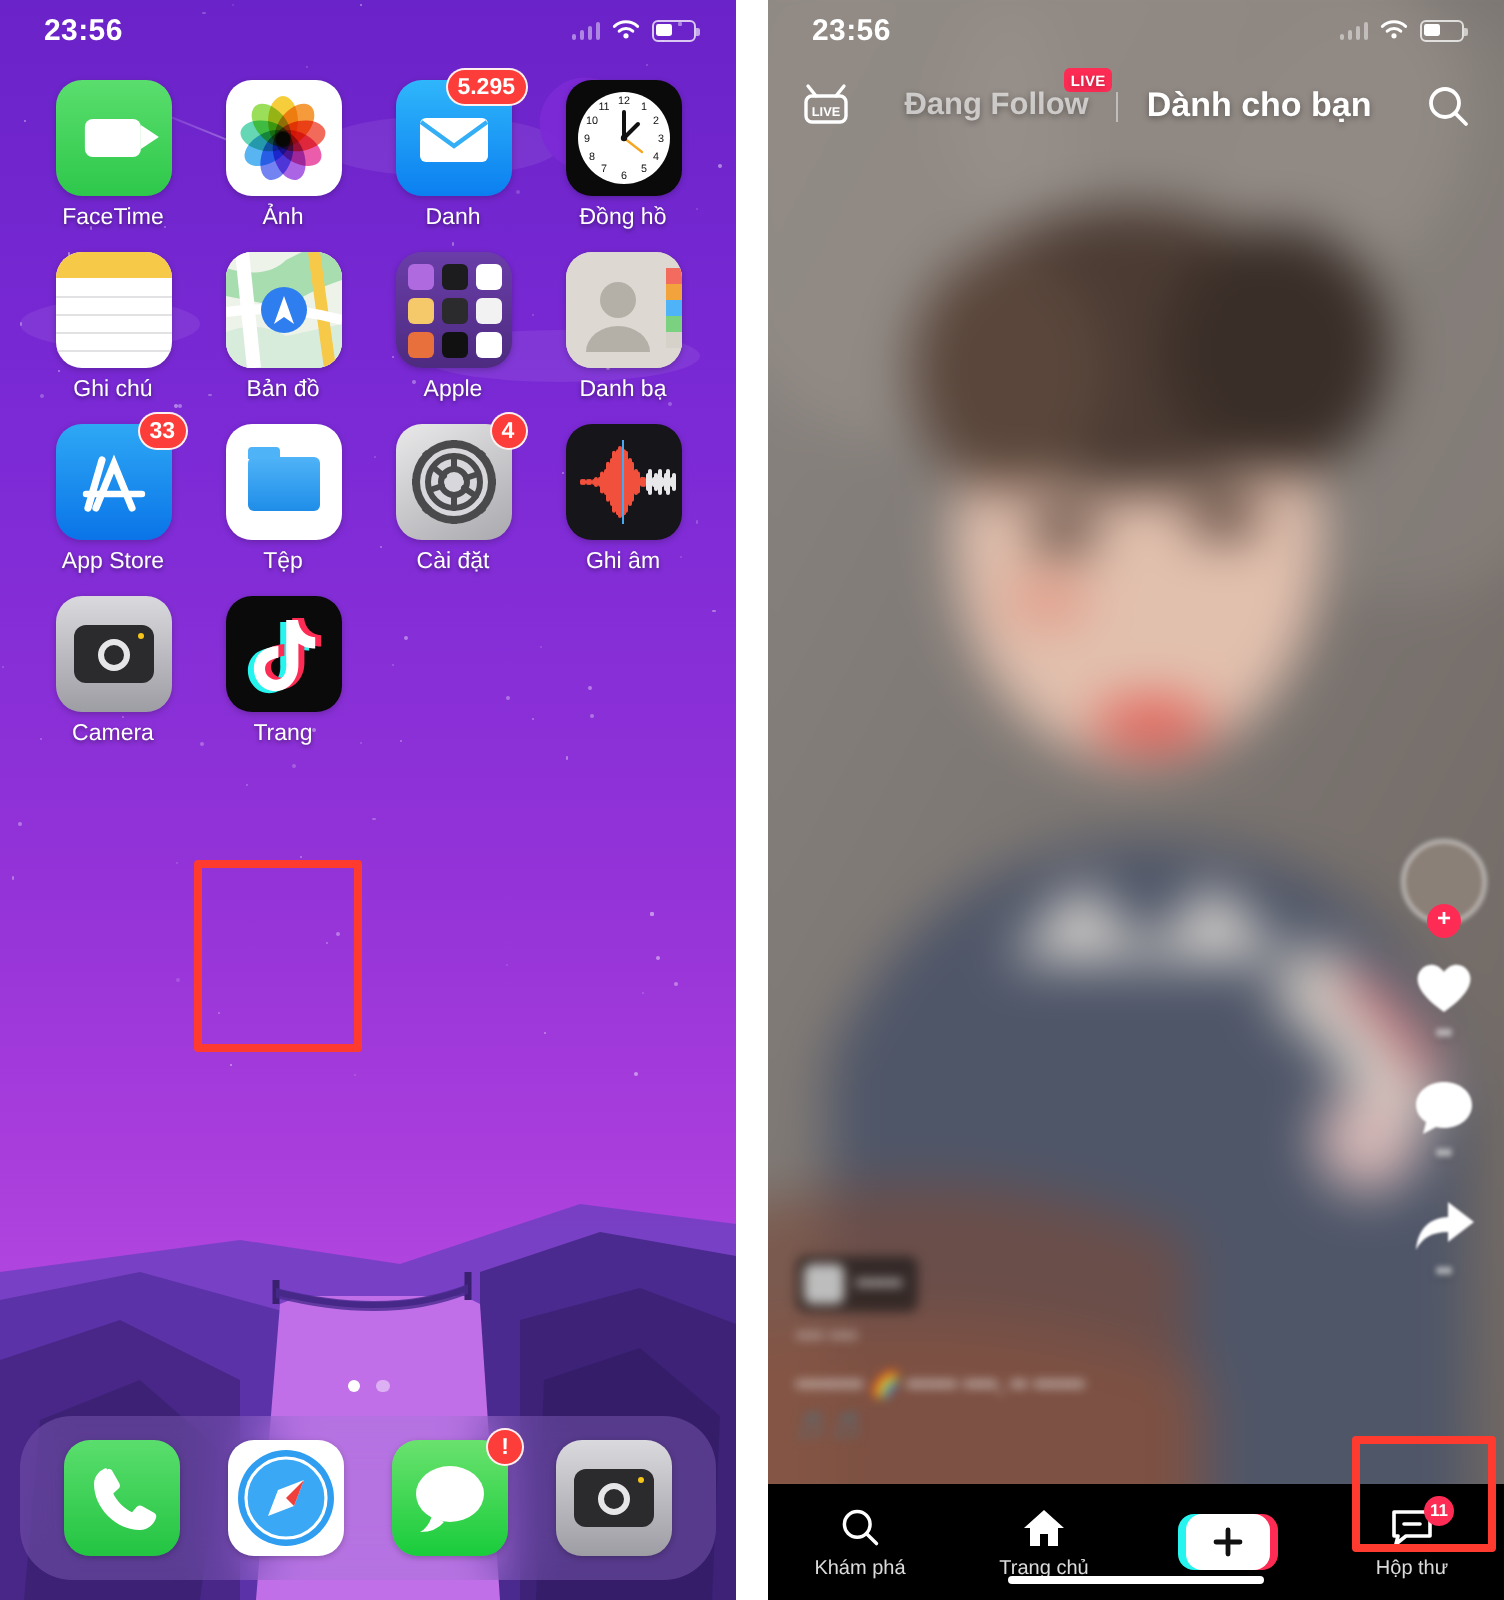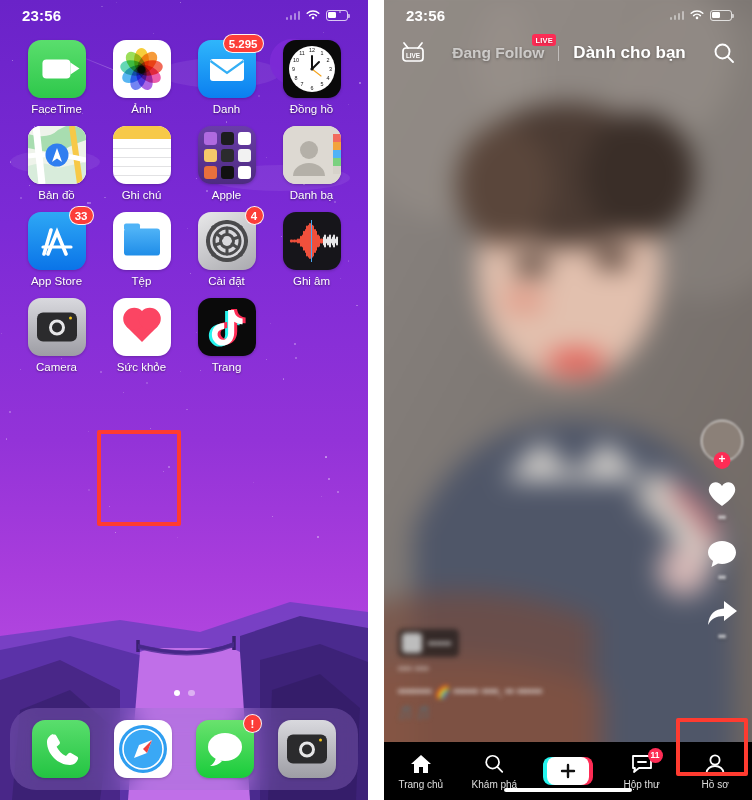--- a/index.html
+++ b/index.html
@@ -400,47 +400,47 @@
             <line x1="29" y1="29" x2="38" y2="36" stroke="#f5a623" stroke-width="1.2" stroke-linecap="round"></line>
             <circle cx="29" cy="29" r="1.6" fill="#111"></circle>
           </svg>
         </div>
           </div>
         <div class="app-label">Đồng hồ</div>
       </div>
 
       <div class="app">
         <div class="app-icon">
+            <div class="app-inner ic-notes">
+          <div style="height:13px;background:#f7c948;"></div>
+          <div class="note-line" style="top:22px"></div>
+          <div class="note-line" style="top:31px"></div>
+          <div class="note-line" style="top:40px"></div>
+          <div class="note-line" style="top:49px"></div>
+        </div>
+          </div>
+        <div class="app-label">Ghi chú</div>
+      </div>
+
+      <div class="app">
+        <div class="app-icon">
             <div class="app-inner ic-maps">
           <svg width="58" height="58" viewBox="0 0 58 58">
             <rect width="58" height="58" fill="#eef3ea"></rect>
             <path d="M0 8 Q20 14 30 4 L38 0 L58 0 L58 14 Q40 20 30 28 L0 22 Z" fill="#a8ddb0"></path>
             <path d="M0 40 Q16 34 30 42 L58 36 L58 58 L0 58 Z" fill="#cfe8d4" opacity=".7"></path>
             <path d="M44 0 L52 58" stroke="#f7c948" stroke-width="6" fill="none"></path>
             <path d="M8 0 L14 58" stroke="#fff" stroke-width="7" fill="none"></path>
             <path d="M0 30 Q28 26 58 34" stroke="#fff" stroke-width="5" fill="none"></path>
             <circle cx="29" cy="29" r="11.5" fill="#2f7ef0"></circle>
             <path d="M29 22 L34 36 L29 32.5 L24 36 Z" fill="#fff"></path>
           </svg>
         </div>
           </div>
         <div class="app-label">Bản đồ</div>
-      </div>
-
-      <div class="app">
-        <div class="app-icon">
-            <div class="app-inner ic-notes">
-          <div style="height:13px;background:#f7c948;"></div>
-          <div class="note-line" style="top:22px"></div>
-          <div class="note-line" style="top:31px"></div>
-          <div class="note-line" style="top:40px"></div>
-          <div class="note-line" style="top:49px"></div>
-        </div>
-          </div>
-        <div class="app-label">Ghi chú</div>
       </div>
 
       <div class="app">
         <div class="app-icon">
             <div class="app-inner ic-folder" id="folder">
               <div class="folder-cell" style="background: rgb(176, 106, 224); left: 6px; top: 6px;"></div>
               <div class="folder-cell" style="background: rgb(28, 28, 30); left: 23px; top: 6px;"></div>
               <div class="folder-cell" style="background: rgb(255, 255, 255); left: 40px; top: 6px;"></div>
               <div class="folder-cell" style="background: rgb(245, 201, 106); left: 6px; top: 23px;"></div>
               <div class="folder-cell" style="background: rgb(43, 43, 45); left: 23px; top: 23px;"></div>
@@ -563,28 +563,20 @@
             <div class="app-inner ic-camera">
           <div class="cam-body">
             <div class="cam-lens"></div>
             <div style="position:absolute;right:5px;top:4px;width:3px;height:3px;border-radius:50%;background:#f5c518"></div>
           </div>
         </div>
           </div>
         <div class="app-label">Camera</div>
       </div>
 
-      <div class="app">
-        <div class="app-icon">
-            <div class="app-inner ic-health">
-          <div class="heart"></div>
-        </div>
-          </div>
-        <div class="app-label">Sức khỏe</div>
-      </div>
 
 
       <div class="app">
         <div class="app-icon">
             <div class="app-inner ic-tiktok">
           <svg width="58" height="58" viewBox="0 0 58 58">
             <path d="M36 12c.7 5.2 3.8 8.2 8.6 8.6v5.6c-2.9.3-5.5-.6-8.4-2.4v10.6c0 13.4-14.7 17.6-20.6 8-3.8-6.2-1.5-17 10.6-17.4v5.9c-.9.1-1.9.4-2.8.7-2.7 1-4.2 2.7-3.8 5.7.8 5.8 11.4 7.5 10.5-3.9V12H36z" fill="#26f4ee" transform="translate(-3,1)"></path>
             <path d="M36 12c.7 5.2 3.8 8.2 8.6 8.6v5.6c-2.9.3-5.5-.6-8.4-2.4v10.6c0 13.4-14.7 17.6-20.6 8-3.8-6.2-1.5-17 10.6-17.4v5.9c-.9.1-1.9.4-2.8.7-2.7 1-4.2 2.7-3.8 5.7.8 5.8 11.4 7.5 10.5-3.9V12H36z" fill="#fe2c55" transform="translate(3,-1)"></path>
             <path d="M36 12c.7 5.2 3.8 8.2 8.6 8.6v5.6c-2.9.3-5.5-.6-8.4-2.4v10.6c0 13.4-14.7 17.6-20.6 8-3.8-6.2-1.5-17 10.6-17.4v5.9c-.9.1-1.9.4-2.8.7-2.7 1-4.2 2.7-3.8 5.7.8 5.8 11.4 7.5 10.5-3.9V12H36z" fill="#fff"></path>
           </svg>
@@ -767,35 +759,35 @@
         <div class="cap-name">••••••</div>
       </div>
       <div class="cap-sub">••••  ••••</div>
       <div class="cap-text">•••••••• 🌈 ••••••  ••••,  ••  ••••••</div>
       <div class="cap-emoji">🎵 🎵</div>
     </div>
 
     <div class="tt-nav">
       <div class="nav-item">
         <div class="nav-glyph">
-          <svg width="24" height="22" viewBox="0 0 24 22">
-            <path d="M12 2 L22 11 L19 11 L19 20 L14 20 L14 14 L10 14 L10 20 L5 20 L5 11 L2 11 Z" fill="#fff"></path>
-          </svg>
-        </div>
-        <div class="nav-lbl">Trang chủ</div>
-      </div>
-
-      <div class="nav-item">
-        <div class="nav-glyph">
           <svg width="24" height="22" viewBox="0 0 24 24">
             <circle cx="10.5" cy="10" r="7" fill="none" stroke="#fff" stroke-width="1.9"></circle>
             <line x1="15.6" y1="15.2" x2="21" y2="20.5" stroke="#fff" stroke-width="1.9" stroke-linecap="round"></line>
           </svg>
         </div>
         <div class="nav-lbl">Khám phá</div>
+      </div>
+
+      <div class="nav-item">
+        <div class="nav-glyph">
+          <svg width="24" height="22" viewBox="0 0 24 22">
+            <path d="M12 2 L22 11 L19 11 L19 20 L14 20 L14 14 L10 14 L10 20 L5 20 L5 11 L2 11 Z" fill="#fff"></path>
+          </svg>
+        </div>
+        <div class="nav-lbl">Trang chủ</div>
       </div>
 
       <div class="nav-item">
         <div class="create-btn">
           <svg width="16" height="16" viewBox="0 0 16 16">
             <path d="M8 2 L8 14 M2 8 L14 8" stroke="#111" stroke-width="2.4" stroke-linecap="round"></path>
           </svg>
         </div>
       </div>
 
@@ -803,28 +795,19 @@
         <div class="nav-glyph">
           <svg width="24" height="22" viewBox="0 0 24 22">
             <path d="M3 3 L21 3 L21 15 L9 15 L4 19 L5 15 L3 15 Z" fill="none" stroke="#fff" stroke-width="1.8" stroke-linejoin="round"></path>
             <line x1="8" y1="9" x2="16" y2="9" stroke="#fff" stroke-width="1.8" stroke-linecap="round"></line>
           </svg>
           <div class="nav-badge">11</div>
         </div>
         <div class="nav-lbl">Hộp thư</div>
       </div>
 
-      <div class="nav-item">
-        <div class="nav-glyph">
-          <svg width="24" height="22" viewBox="0 0 24 22">
-            <circle cx="12" cy="7" r="4.6" fill="none" stroke="#fff" stroke-width="1.8"></circle>
-            <path d="M3.5 20 a8.5 7 0 0117 0" fill="none" stroke="#fff" stroke-width="1.8" stroke-linecap="round"></path>
-          </svg>
-        </div>
-        <div class="nav-lbl">Hồ sơ</div>
-      </div>
     </div>
 
     <div class="highlight" style="right:4px; bottom:24px; width:72px; height:58px;"></div>
 
     <div class="home-ind"></div>
   </div>
 </div>
 
 </body></html>

